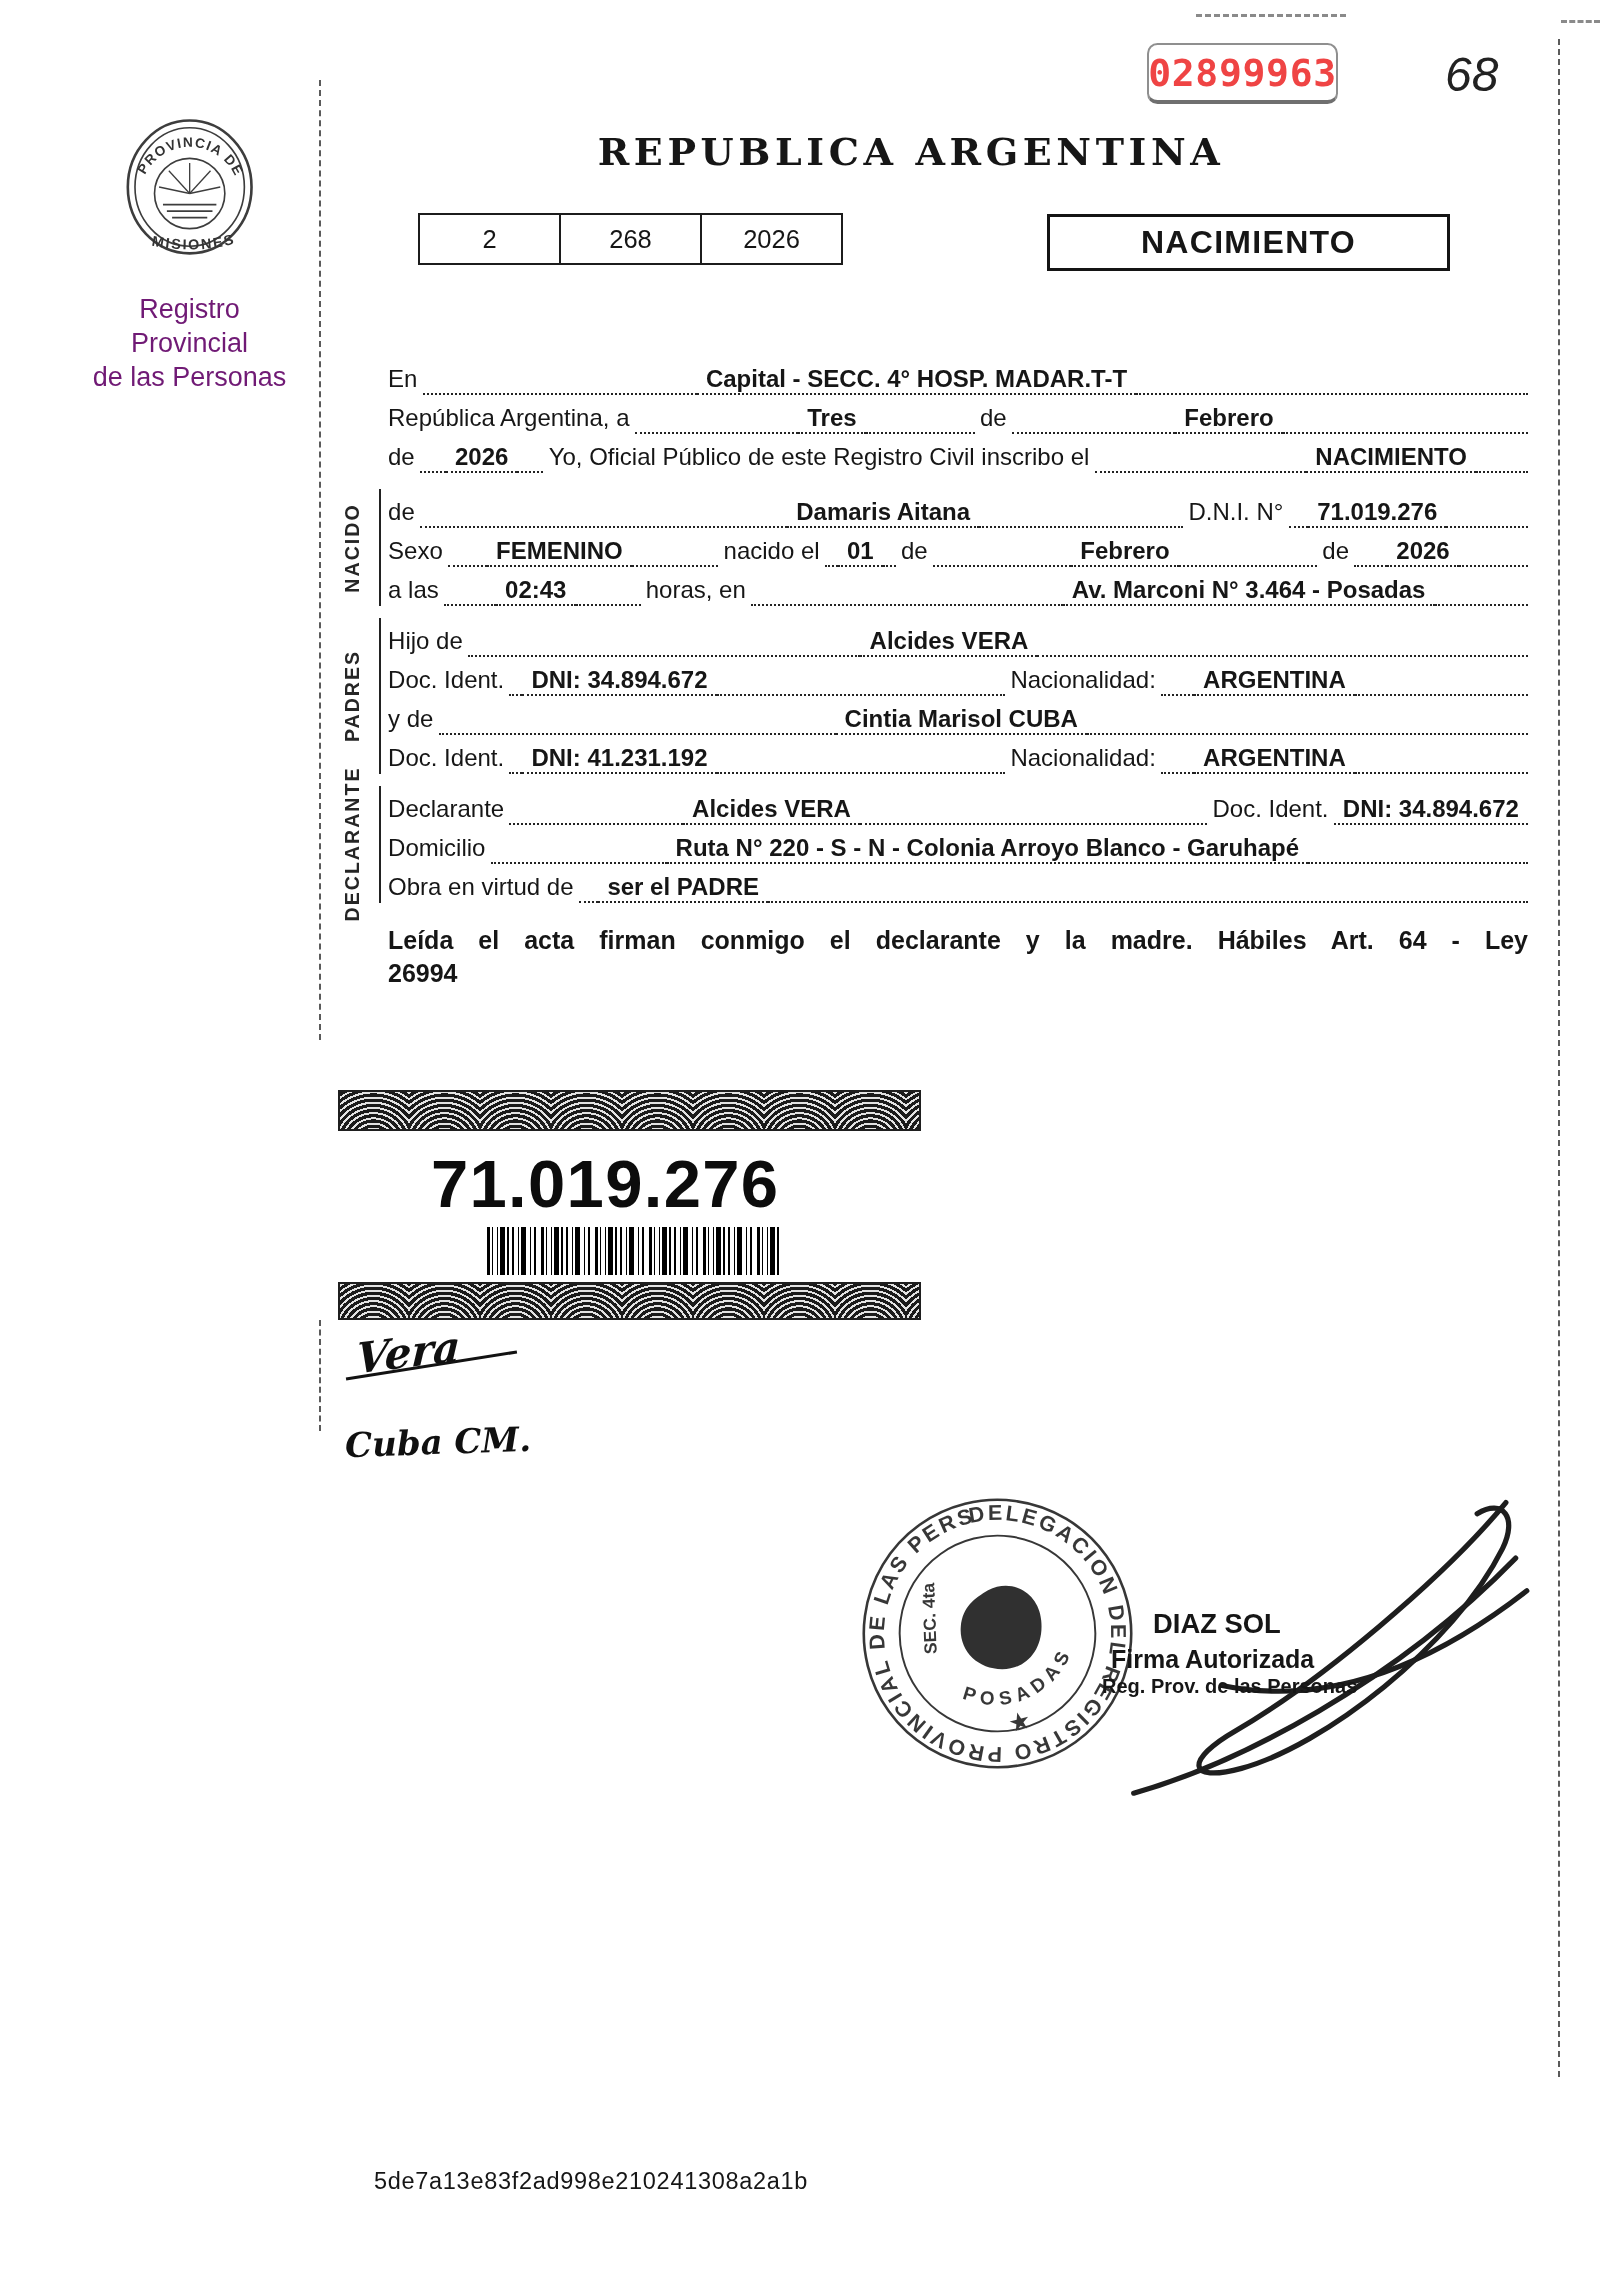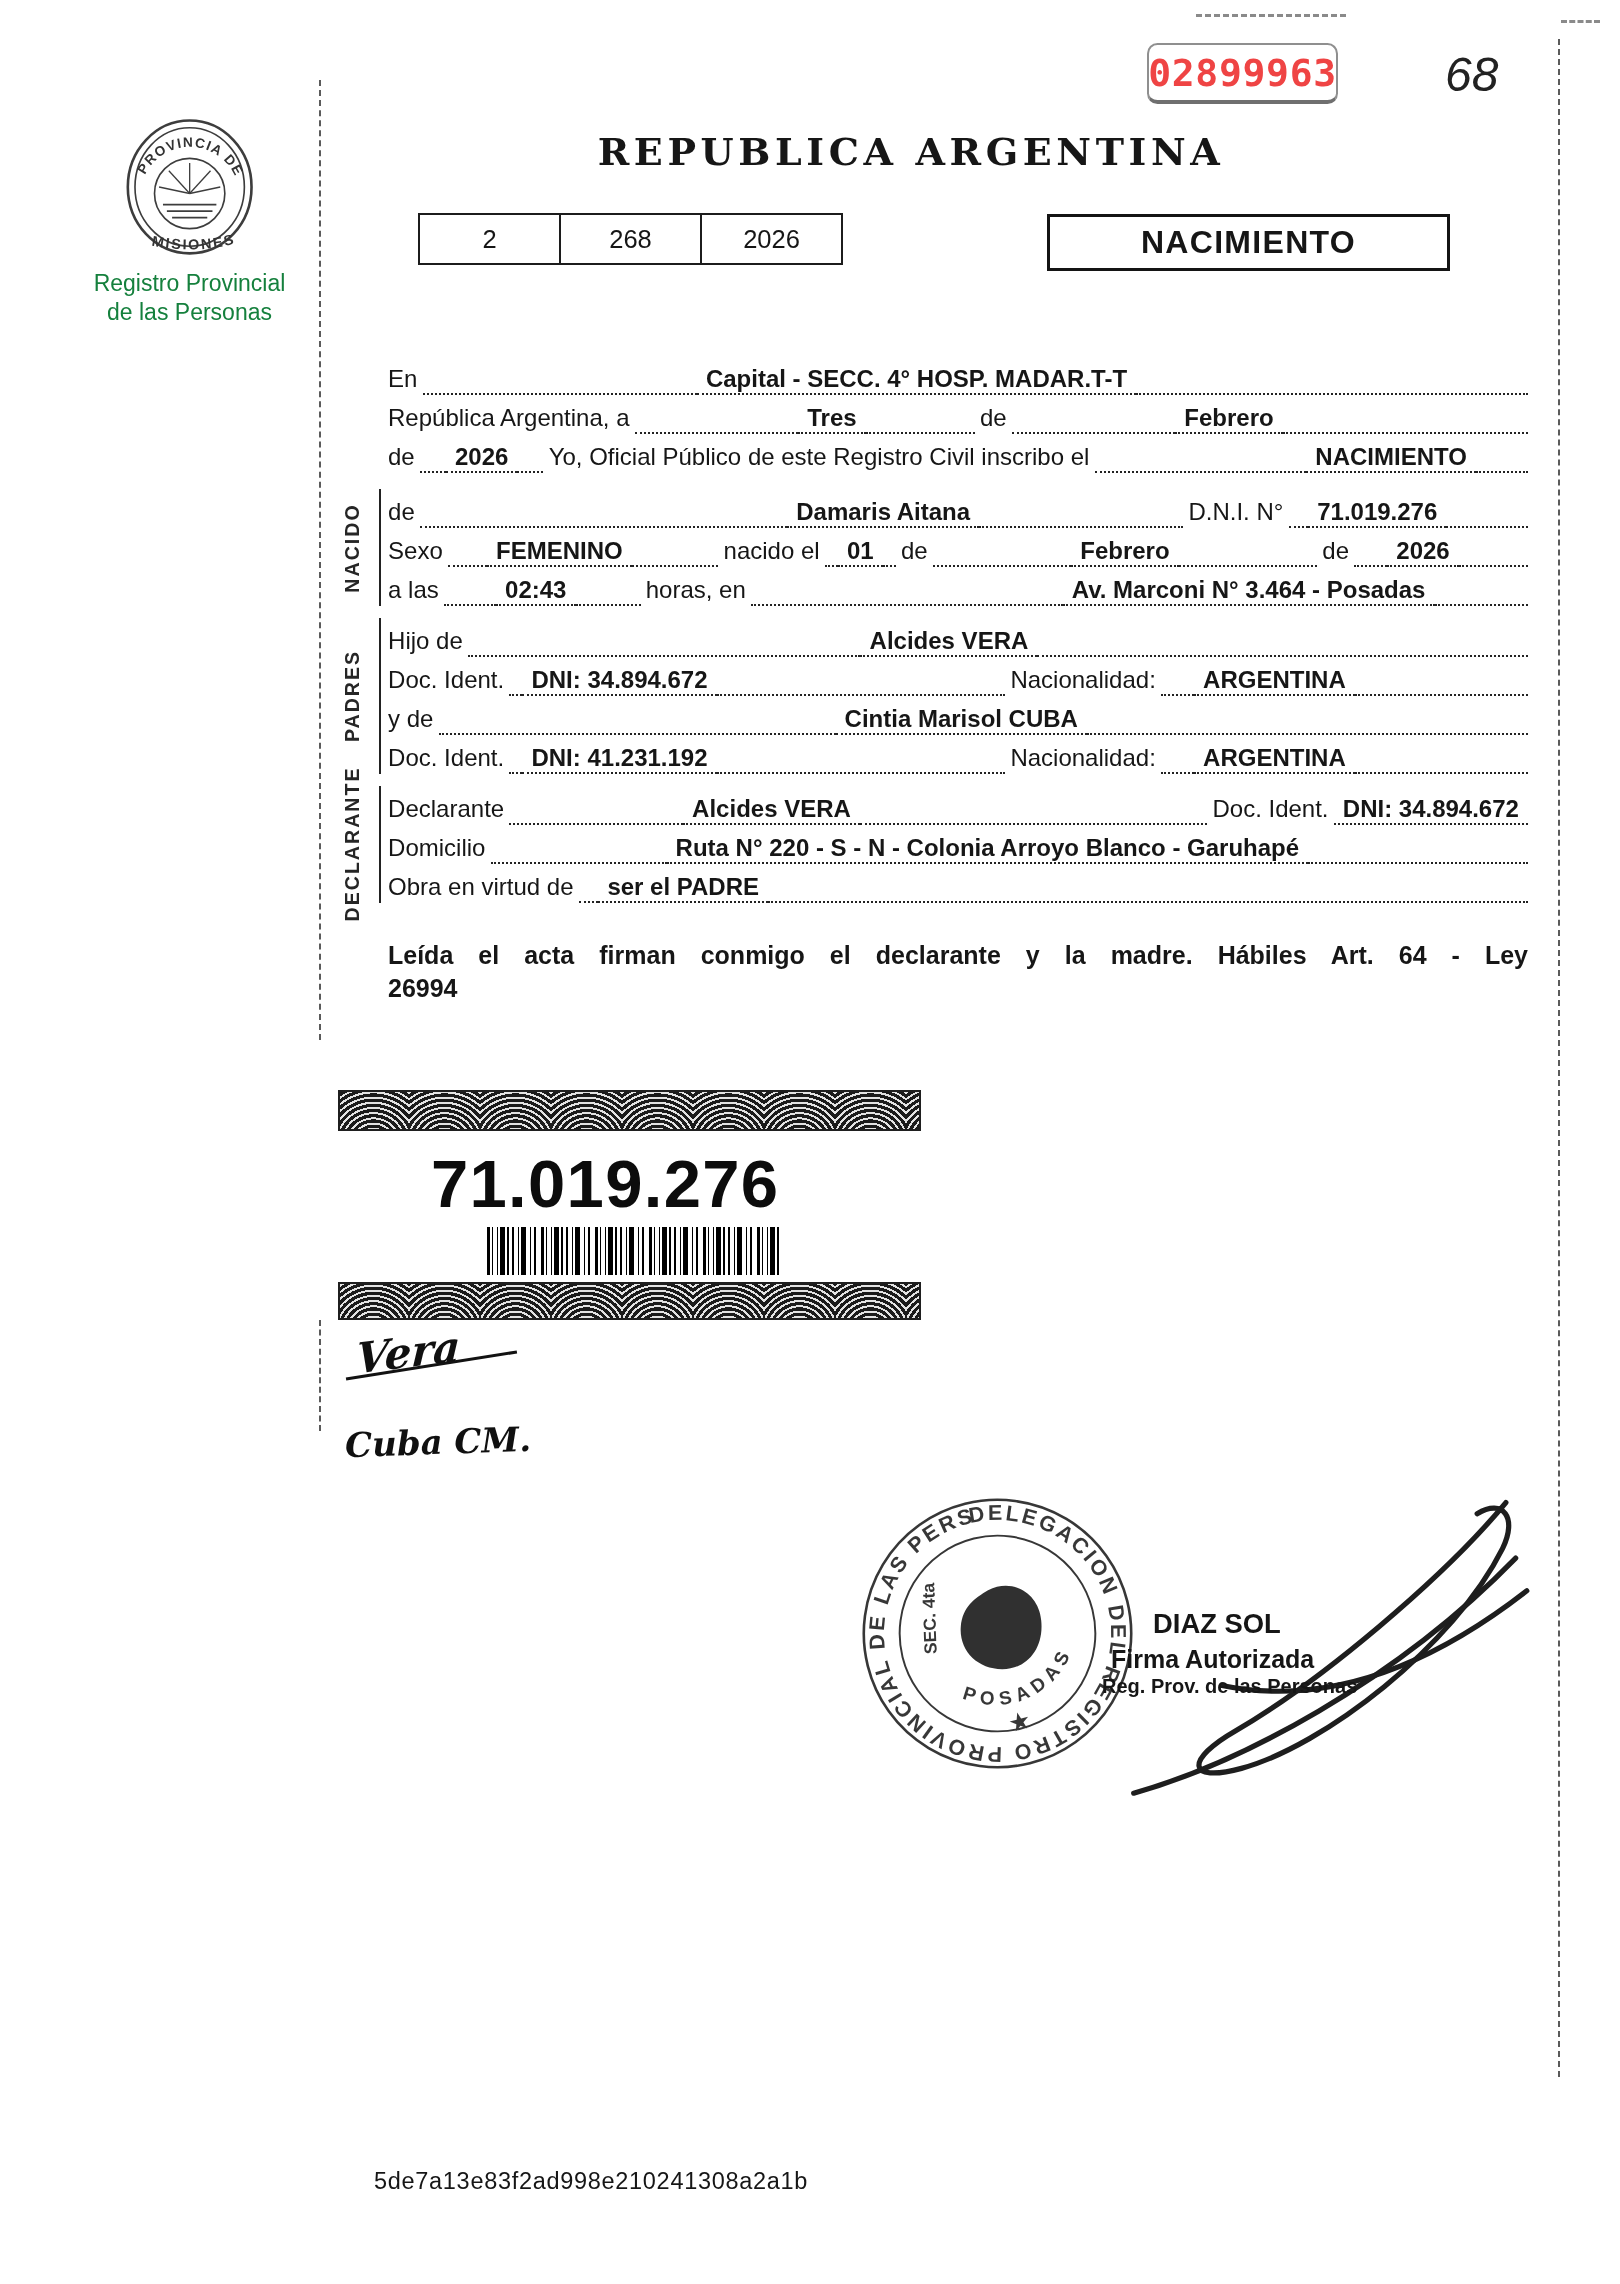--- a/index.html
+++ b/index.html
@@ -17,21 +17,21 @@
     display:flex;align-items:center;justify-content:center;
     font-family:"DejaVu Sans Mono", monospace;font-weight:bold;font-size:38px;
     color:#ef4444;letter-spacing:0.7px;
   }
   .page-number{left:1445px;top:47px;font-size:48px;color:#222;font-style:italic;}
 
   
   .vdash{border-left:2px dashed #5a5a5a;width:0;}
 
   
-  .seal-caption{left:85px;top:269px;width:209px;text-align:center;font-size:23px;line-height:1.25;color:#15803d;}
+  .seal-caption{left:85px;top:293px;width:209px;text-align:center;font-size:27px;line-height:1.25;color:#701a75;}
 
   .doc-title{
     left:555px;top:129px;width:712px;text-align:center;
     font-family:"DejaVu Serif", serif;font-weight:bold;font-size:38px;letter-spacing:4.6px;
   }
 
   
   table.rec{left:418px;top:213px;border-collapse:collapse;}
   table.rec th, table.rec td{
     border:2px solid #1c1c1c;width:139px;height:46px;text-align:center;
@@ -60,21 +60,21 @@
   .grp-nacido{margin-top:16.3px;}
   .grp-padres{margin-top:11.8px;}
   .grp-declarante{margin-top:11.8px;}
   .apellido-row{margin-top:10.5px;}
   .vlabel{
     position:absolute;left:-29px;top:50%;
     transform:translate(-50%,-50%) rotate(-90deg);
     font-size:19.6px;font-weight:600;letter-spacing:2px;color:#262626;white-space:nowrap;
   }
 
-  .closing{margin-top:36px;font-weight:bold;font-size:25px;line-height:33px;}
+  .closing{margin-top:21px;font-weight:bold;font-size:25px;line-height:33px;}
   .closing .l1{text-align:justify;text-align-last:justify;}
 
   
   .guilloche{
     left:338px;width:583px;background-color:#262626;
     background-image:repeating-radial-gradient(circle at 50% 135%, #e3e3e3 0 2px, #1b1b1b 2px 5.2px);
     background-size:71px 100%;
     box-shadow:inset 0 0 0 2px #1f1f1f;
   }
   .big-number{left:431px;top:1145px;font-size:67px;font-weight:bold;letter-spacing:1.3px;color:#0c0c0c;}

